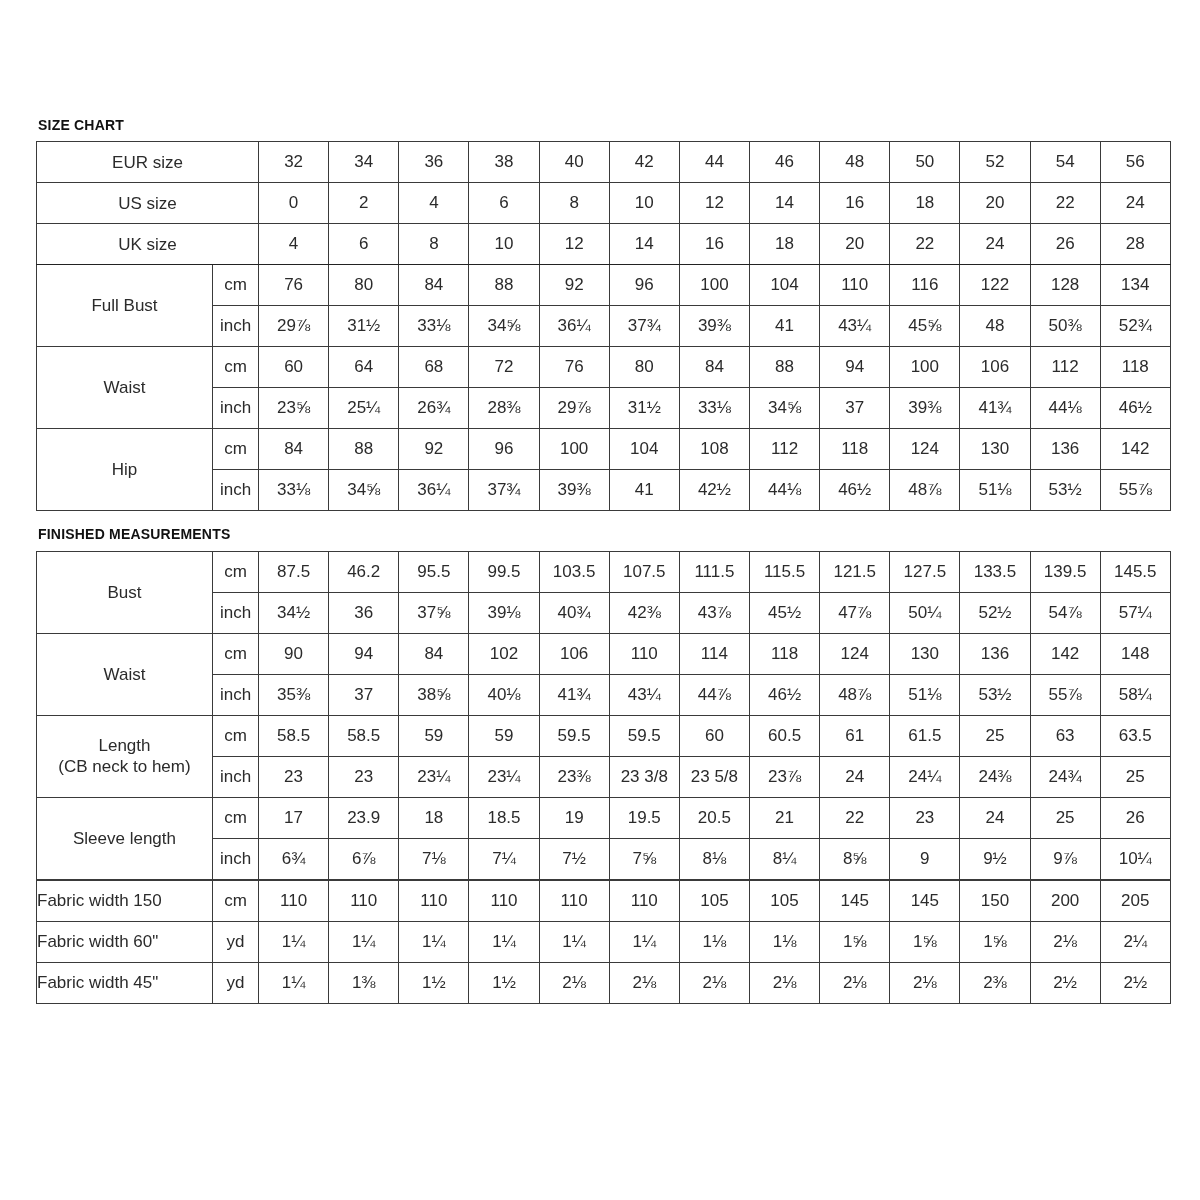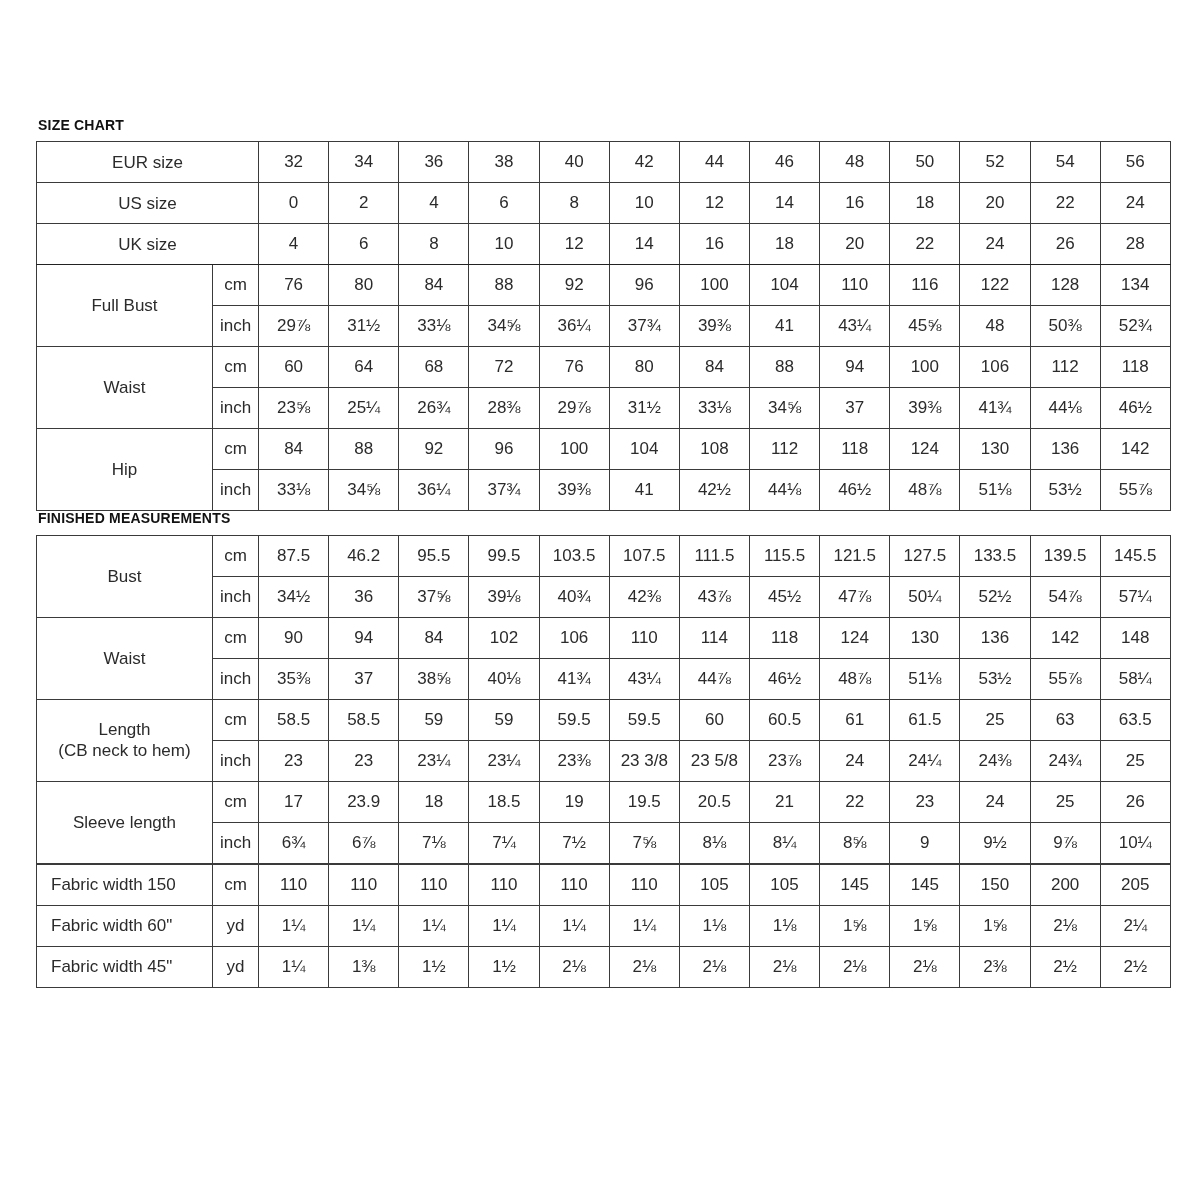--- a/index.html
+++ b/index.html
@@ -24,21 +24,21 @@
   .section-title {
     font-family: "Liberation Sans", sans-serif;
     font-weight: bold;
     font-size: 14px;
     letter-spacing: 0.2px;
     color: #111111;
     margin: 0 0 8px 2px;
     line-height: 1.1;
   }
   .section-title.gap {
-    margin-top: 0;
+    margin-top: 16px;
   }
   table.chart {
     border-collapse: collapse;
     table-layout: fixed;
     width: 1134px;
     border: 1.6px solid #222222;
   }
   table.chart td {
     border: 1.1px solid #3a3a3a;
     text-align: center;
@@ -59,21 +59,21 @@
   td.row-label {
     text-align: center;
     font-size: 17px;
     font-weight: 300;
     color: #2b2b2b;
     line-height: 1.25;
     padding: 0 4px;
   }
   td.row-label.left {
     text-align: left;
-    padding-left: 14px;
+    padding-left: 0;
   }
   td.unit {
     font-size: 15.5px;
     color: #2b2b2b;
     font-weight: 300;
   }
   td.val {
     font-size: 17.5px;
   }
   

